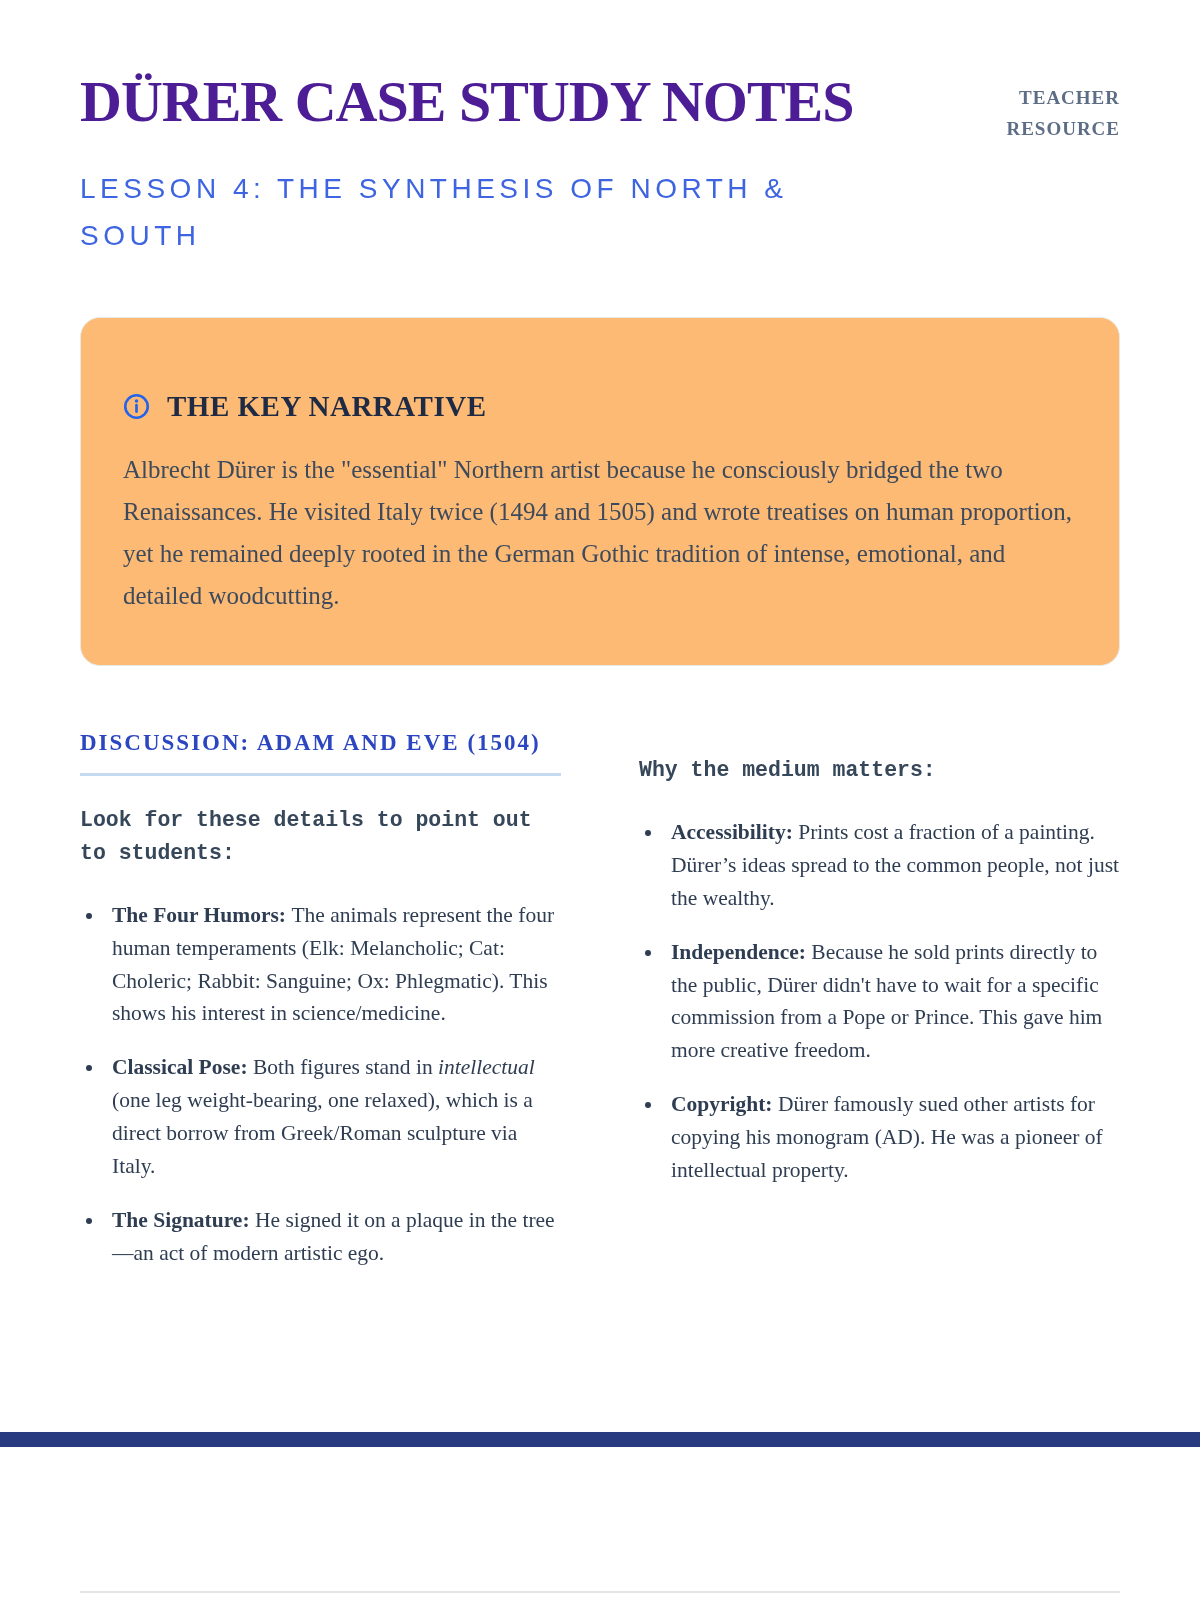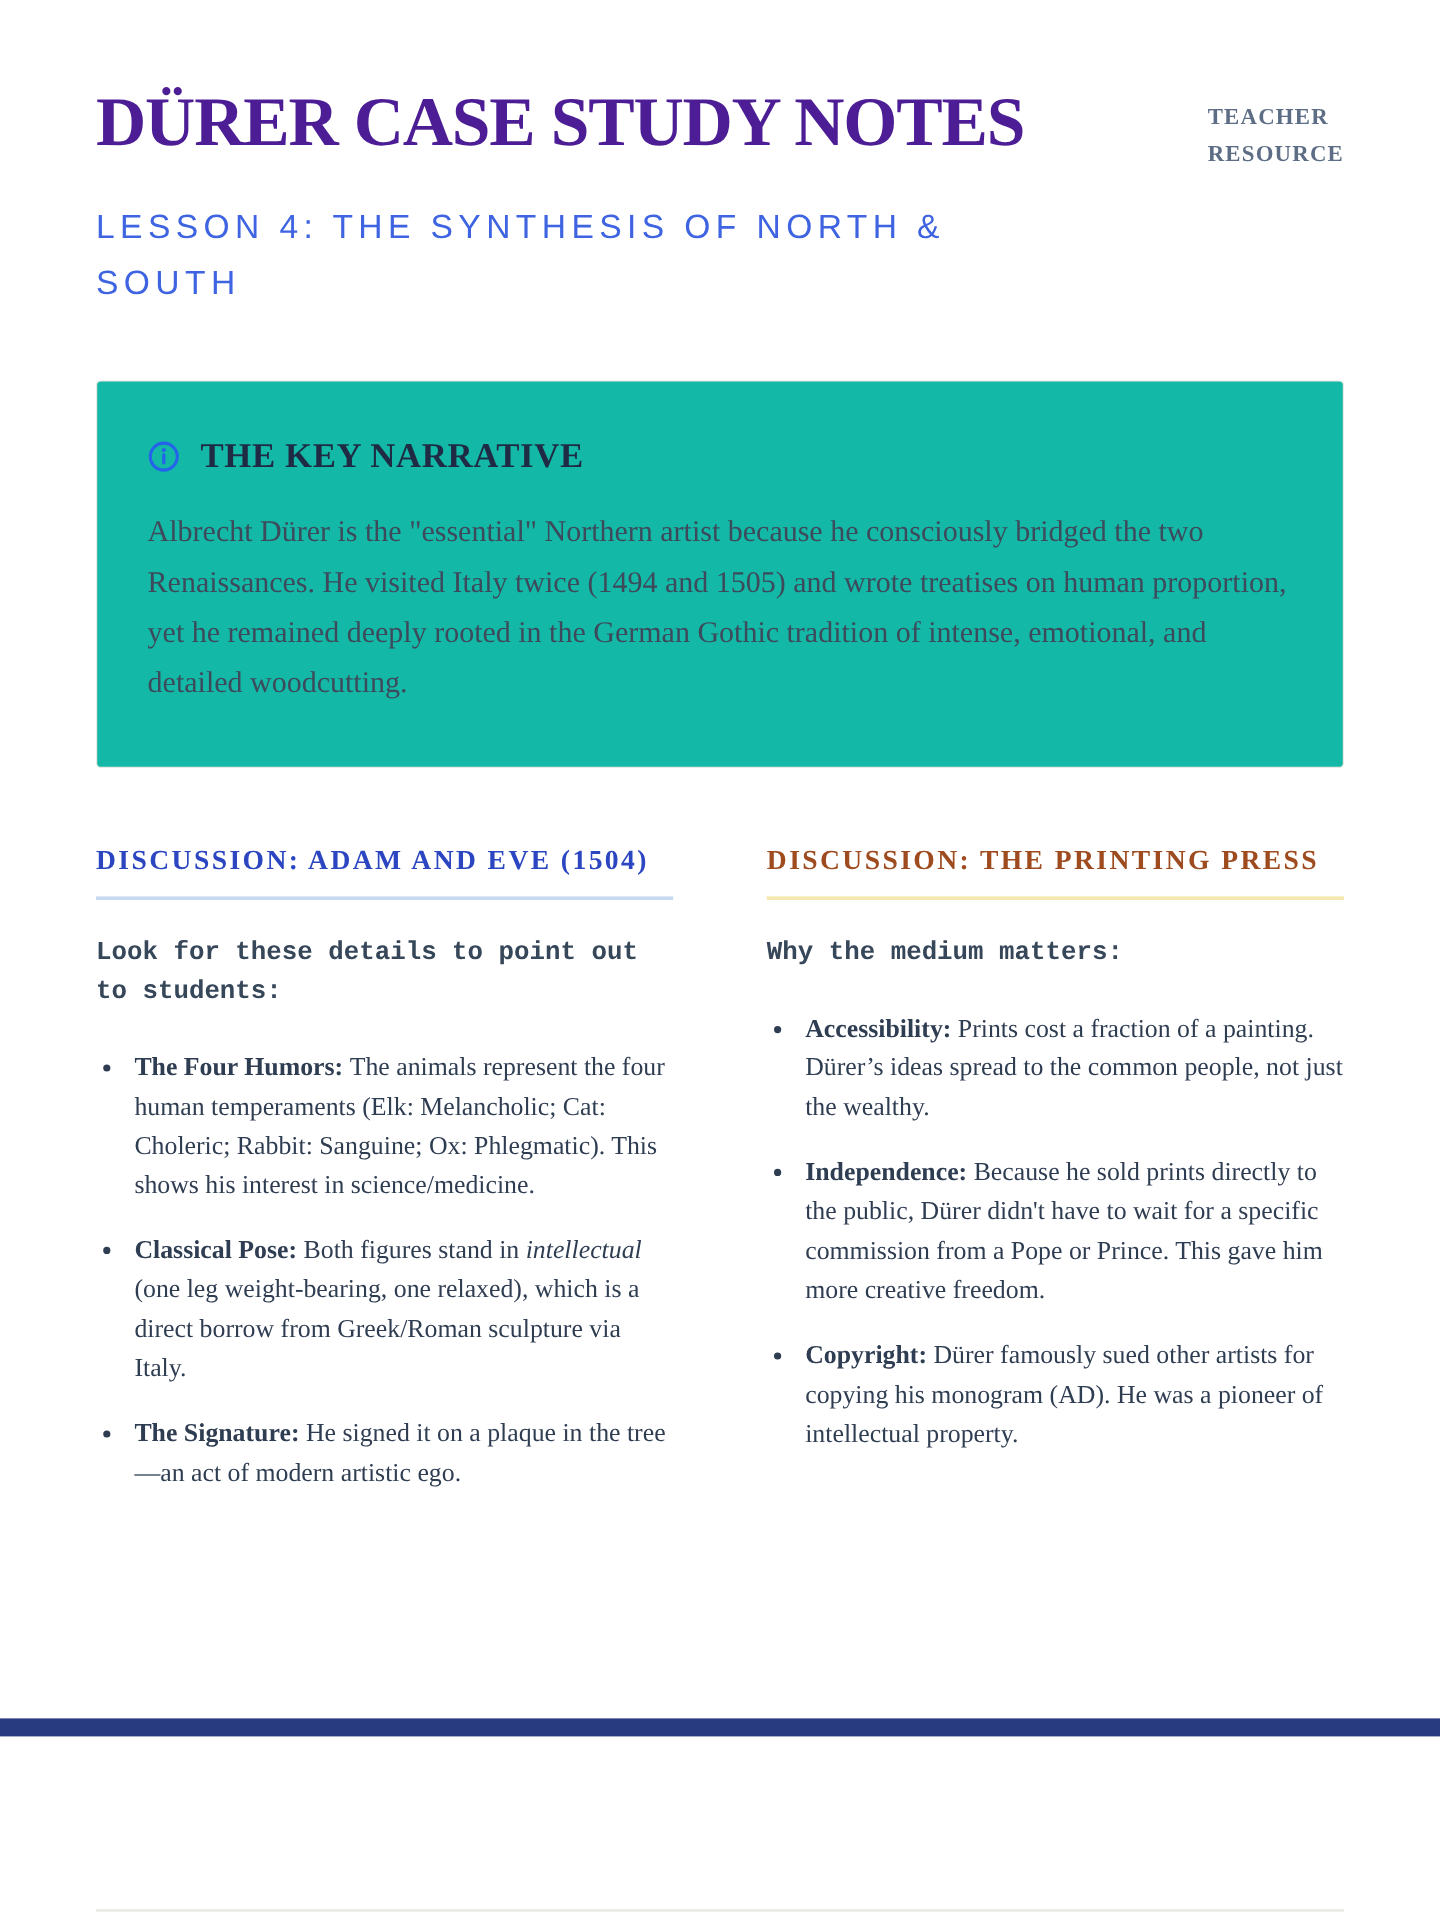--- a/index.html
+++ b/index.html
@@ -14,38 +14,38 @@
   }
   .content { padding:72px 80px 0 80px; }
 
   
   .header-row { display:flex; justify-content:space-between; align-items:flex-start; }
   .page-title {
     font-size:58px; line-height:1.02; font-weight:700;
     color:#4c1d95; letter-spacing:-1px;
   }
   .badge {
-    text-align:left; color:#5c6d85; font-weight:700;
+    text-align:right; color:#5c6d85; font-weight:700;
     font-size:19px; line-height:1.65; letter-spacing:1px;
     padding-top:10px; white-space:nowrap;
   }
   .subtitle {
     margin-top:20px;
     font-family:"Liberation Sans", sans-serif;
     font-size:28px; letter-spacing:4.5px; line-height:1.68;
     color:#3e64e1; max-width:780px; font-weight:500;
   }
 
   
   .key-box {
     margin-top:58px;
-    background:#14b8a6;
+    background:#fdba74;
     border:1px solid #e8e8e4;
-    border-radius:4px;
-    padding:46px 42px 48px 42px;
+    border-radius:20px;
+    padding:72px 42px 48px 42px;
   }
   .key-head { display:flex; align-items:center; gap:17px; }
   .key-title { font-size:29px; font-weight:700; color:#1f2b45; letter-spacing:0.5px; }
   .key-body {
     margin-top:26px;
     font-size:25px; line-height:1.68; color:#3d4a5c;
   }
 
   
   .columns { display:flex; gap:78px; margin-top:60px; }
@@ -116,21 +116,20 @@
       <div class="col">
         <h3 class="col-heading" style="color: rgb(43, 70, 192); border-bottom-color: rgb(197, 218, 241);">DISCUSSION: ADAM AND EVE (1504)</h3>
         <p class="col-lead">Look for these details to point out to students:</p>
         <ul class="col-list">
             <li><span class="b">The Four Humors: </span><span>The animals represent the four human temperaments (Elk: Melancholic; Cat: Choleric; Rabbit: Sanguine; Ox: Phlegmatic). This shows his interest in science/medicine.</span></li>
             <li><span class="b">Classical Pose: </span><span>Both figures stand in </span><span class="i">intellectual</span><span> (one leg weight-bearing, one relaxed), which is a direct borrow from Greek/Roman sculpture via Italy.</span></li>
             <li><span class="b">The Signature: </span><span>He signed it on a plaque in the tree—an act of modern artistic ego.</span></li>
           </ul>
       </div>
       <div class="col">
-        <h3 class="col-heading" style="color: rgb(157, 75, 31); border-bottom-color: rgb(246, 231, 174);">DISCUSSION: THE PRINTING PRESS</h3>
         <p class="col-lead">Why the medium matters:</p>
         <ul class="col-list">
             <li><span class="b">Accessibility: </span><span>Prints cost a fraction of a painting. Dürer’s ideas spread to the common people, not just the wealthy.</span></li>
             <li><span class="b">Independence: </span><span>Because he sold prints directly to the public, Dürer didn't have to wait for a specific commission from a Pope or Prince. This gave him more creative freedom.</span></li>
             <li><span class="b">Copyright: </span><span>Dürer famously sued other artists for copying his monogram (AD). He was a pioneer of intellectual property.</span></li>
           </ul>
       </div>
     </div>
 
   </div>

